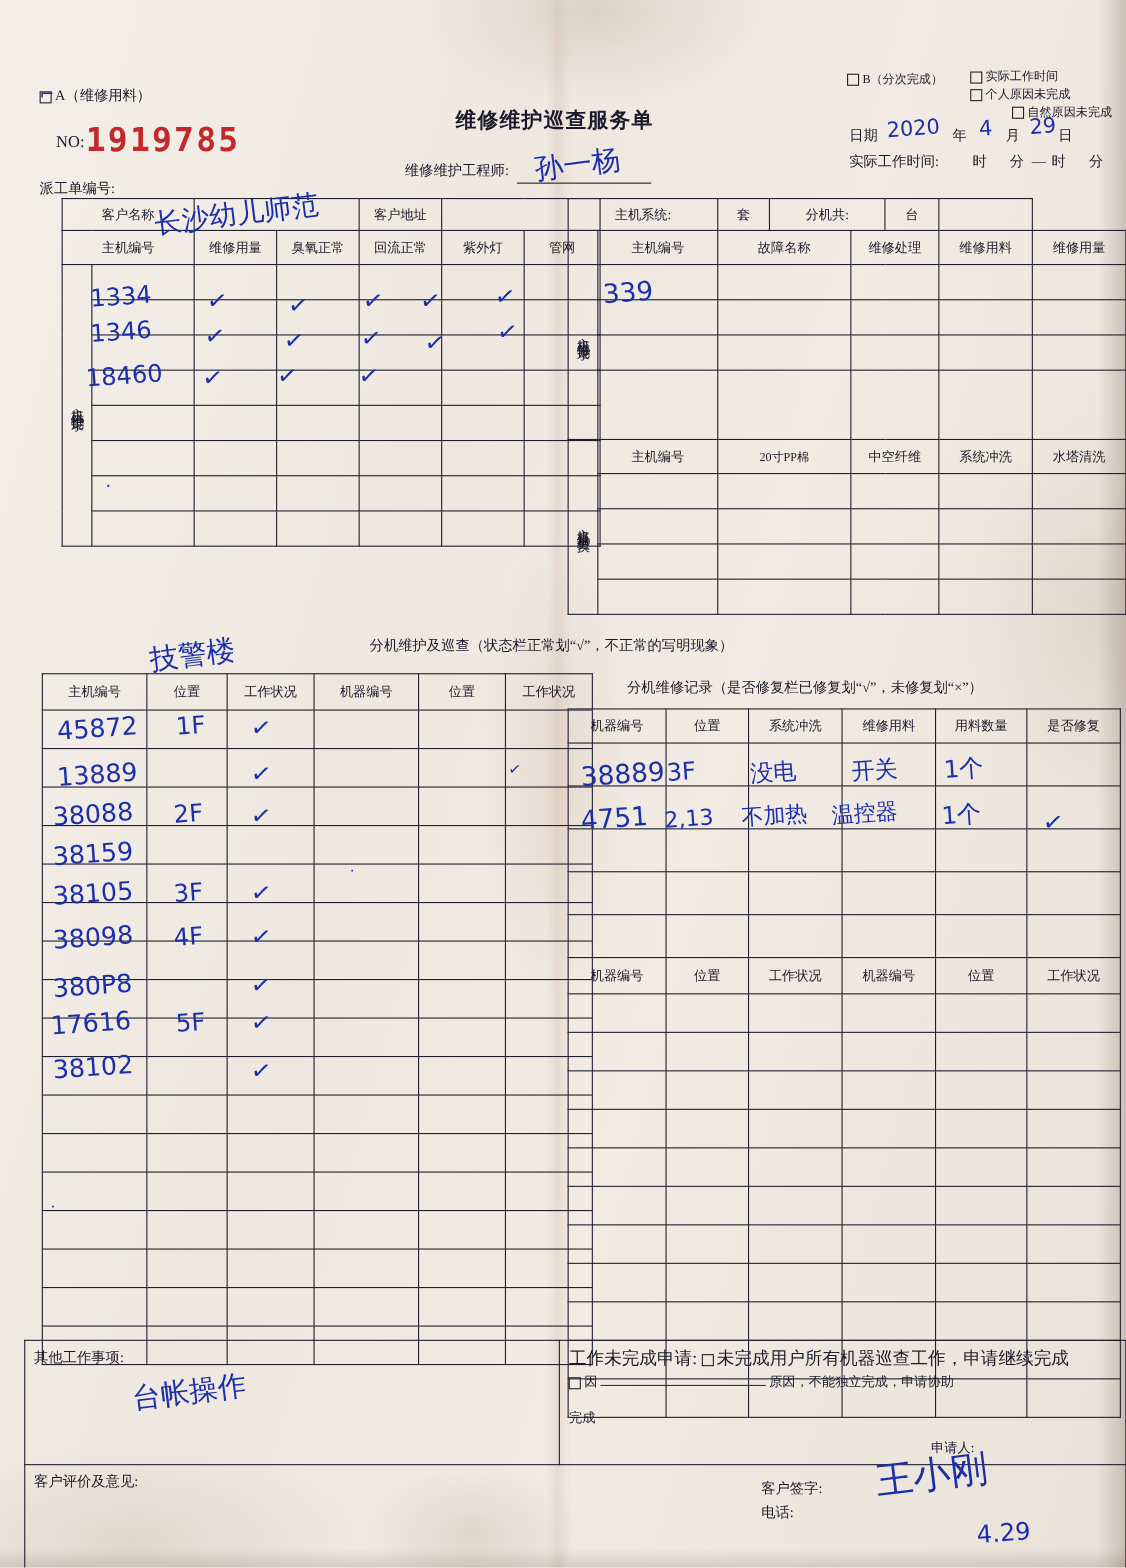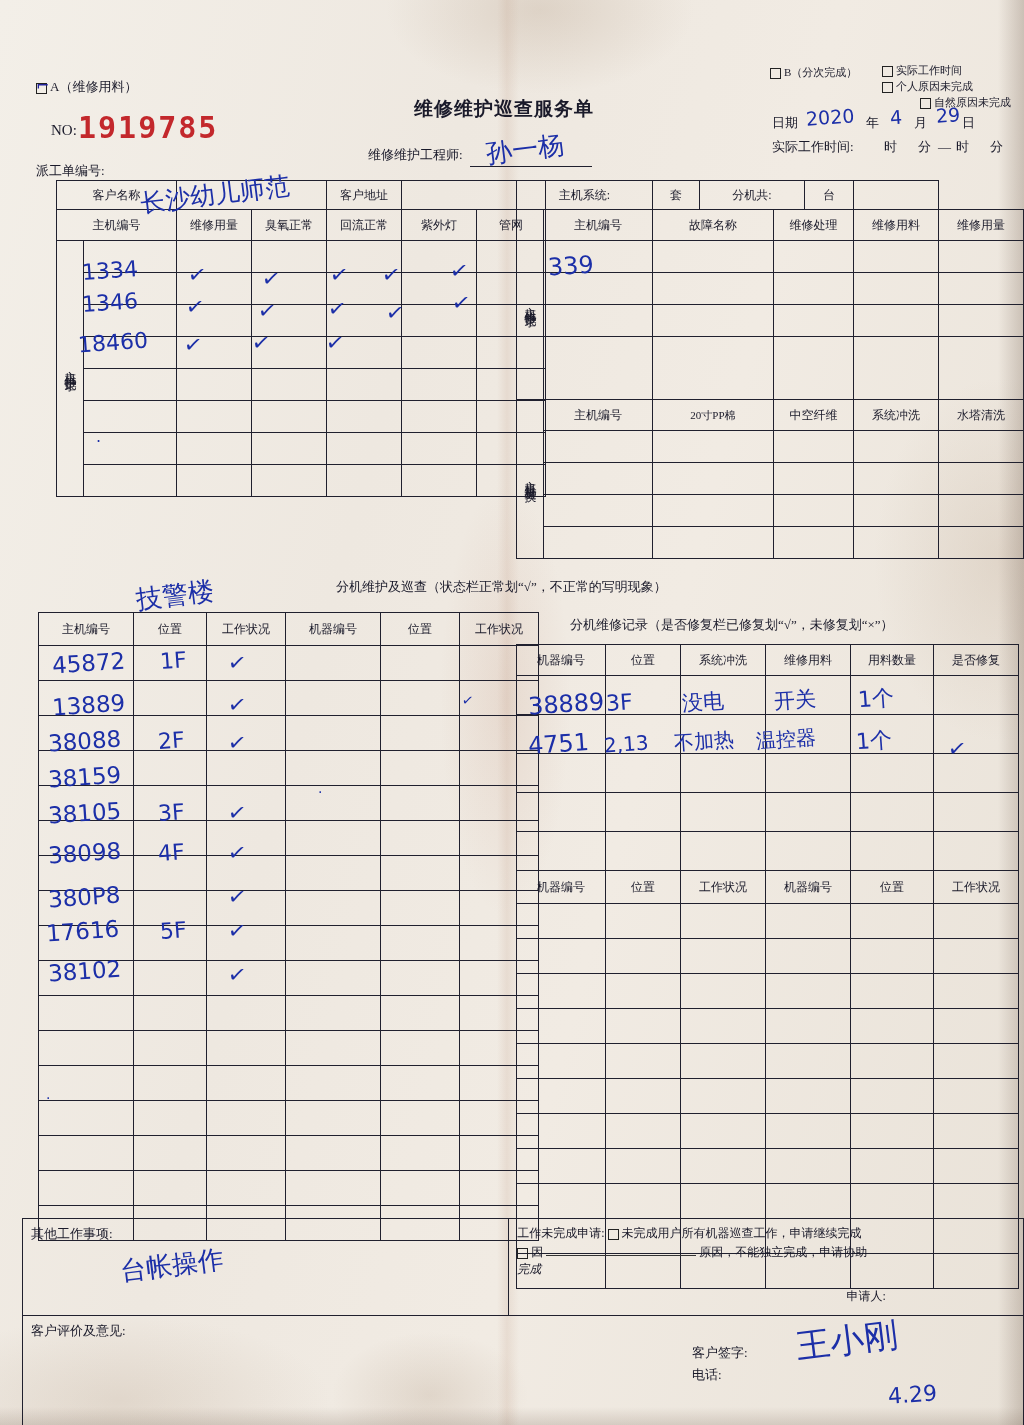--- a/index.html
+++ b/index.html
@@ -675,30 +675,30 @@
   <div class="ck" style="left:948px; top:736px;">✓</div>
   <div class="ck" style="left:462px; top:692px; font-size:14px;">✓</div>
 
   <table style="left:22px; top:1218px;">
     <tbody>
         <tr>
       <td style="width:476px; height:84px; text-align:left; vertical-align:top; padding:6px 8px;">
         <span style="font-size:13px;">其他工作事项:</span>
       </td>
       <td style="width:502px; text-align:left; vertical-align:top; padding:6px 8px;">
-        <div style="font-size:12px;">
+        <div style="font-size:16px;">
           <span>工作未完成申请:</span>
           <span class="ckbox"></span><span>未完成用户所有机器巡查工作，申请继续完成</span>
         </div>
         <div style="font-size:12px; margin-top:2px;">
           <span class="ckbox"></span><span>因</span>
           <span style="display:inline-block; width:150px; border-bottom:1px solid #333;"></span>
           <span>原因，不能独立完成，申请协助</span>
         </div>
-        <div style="font-size:12px; margin-top:0;font-style:italic;">完成</div>
+        <div style="font-size:12px; margin-top:16px;">完成</div>
         <div style="font-size:12px; margin-top:10px; text-align:center; padding-left:200px;">申请人:</div>
       </td>
     </tr>
     <tr>
       <td colspan="2" style="height:104px; text-align:left; vertical-align:top; padding:6px 8px;">
         <span style="font-size:13px;">客户评价及意见:</span>
       </td>
     </tr>
   </tbody>
     </table>

